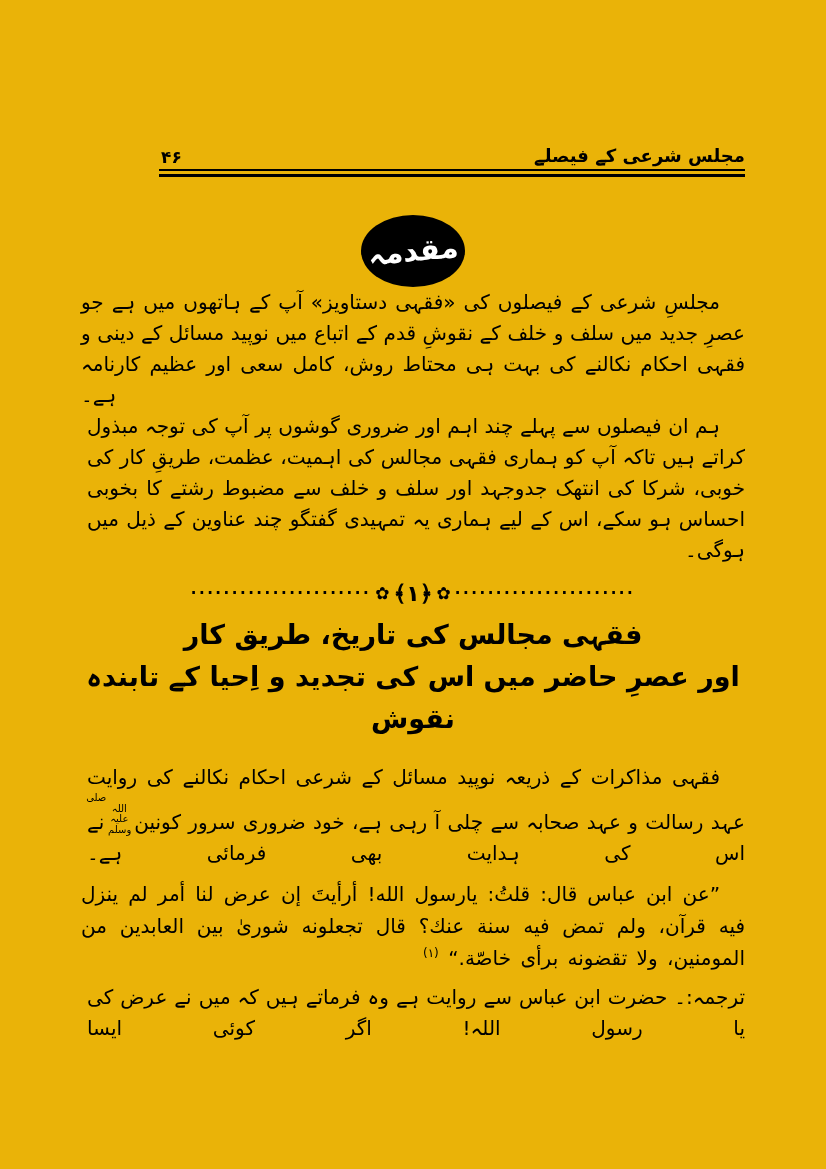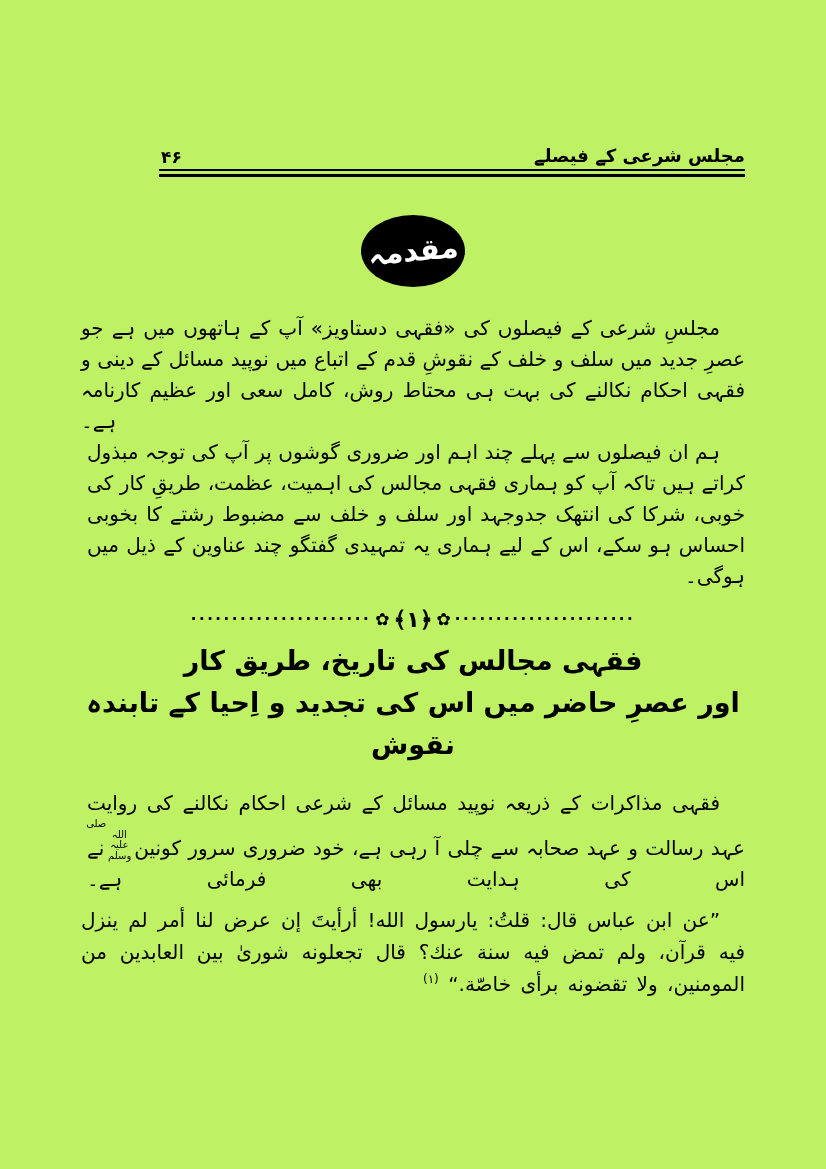--- a/index.html
+++ b/index.html
@@ -1,20 +1,20 @@
 <!DOCTYPE html>
 <html lang="ur"><head>
 <meta charset="utf-8">
 <style>
   html, body { margin: 0; padding: 0; background: #e8e8e8; }
   .page {
     position: relative;
     width: 826px; height: 1169px;
     margin: 0 auto;
-    background: #bef264;
+    background: #eab308;
     font-family: "DejaVu Sans", sans-serif;
     color: #000;
     overflow: hidden;
   }
   .content {
     position: absolute;
     left: 81px; top: 145px;
     width: 664px;
   }
   
@@ -50,21 +50,21 @@
   p { margin: 0; }
   .para {
     direction: rtl;
     text-align: justify;
     font-size: 20px;
     line-height: 31px;
   }
   .ar { font-size: 20px; line-height: 32px; }
   .indent { text-indent: 25px; }
   .indent-lg { text-indent: 42px; }
-  .last-left   { text-align-last: left; margin-top: 26px; }
+  .last-left   { text-align-last: left; }
   .last-center { text-align-last: center; }
   .last-right  { text-align-last: right; }
   .last-just   { text-align-last: justify; margin-left: 6px; }
   .mt-open { margin-top: 32px; }
   
   .saw {
     display: inline-block;
     width: 24px;
     font-size: 10px; line-height: 1.05;
     text-align: center;
@@ -140,15 +140,16 @@
     <p class="para indent last-just" style="margin-top:20px;">
       <span>فقہی مذاکرات کے ذریعہ نوپید مسائل کے شرعی احکام نکالنے کی روایت عہد رسالت و عہد صحابہ سے چلی آ رہی ہے، خود ضروری سرور کونین</span><span class="saw">صلی اللہ علیہ وسلم</span><span>نے اس کی ہدایت بھی فرمائی ہے۔</span>
     </p>
 
 
     <p class="para ar hadith indent last-right" style="margin-top:9px;">
       <span>”عن ابن عباس قال: قلتُ: يارسول الله! أرأيتَ إن عرض لنا أمر لم ينزل فيه قرآن، ولم تمض فيه سنة عنك؟ قال تجعلونه شورىٰ بين العابدين من المومنين، ولا تقضونه برأى خاصّة.“</span>
       <sup class="fn-marker">(۱)</sup>
     </p>
 
+    <p class="para last-just" style="margin-top:8px;">ترجمہ:۔ حضرت ابن عباس سے روایت ہے وہ فرماتے ہیں کہ میں نے عرض کی یا رسول اللہ! اگر کوئی ایسا</p>
 
   </div>
 </div>
 
 </body></html>

